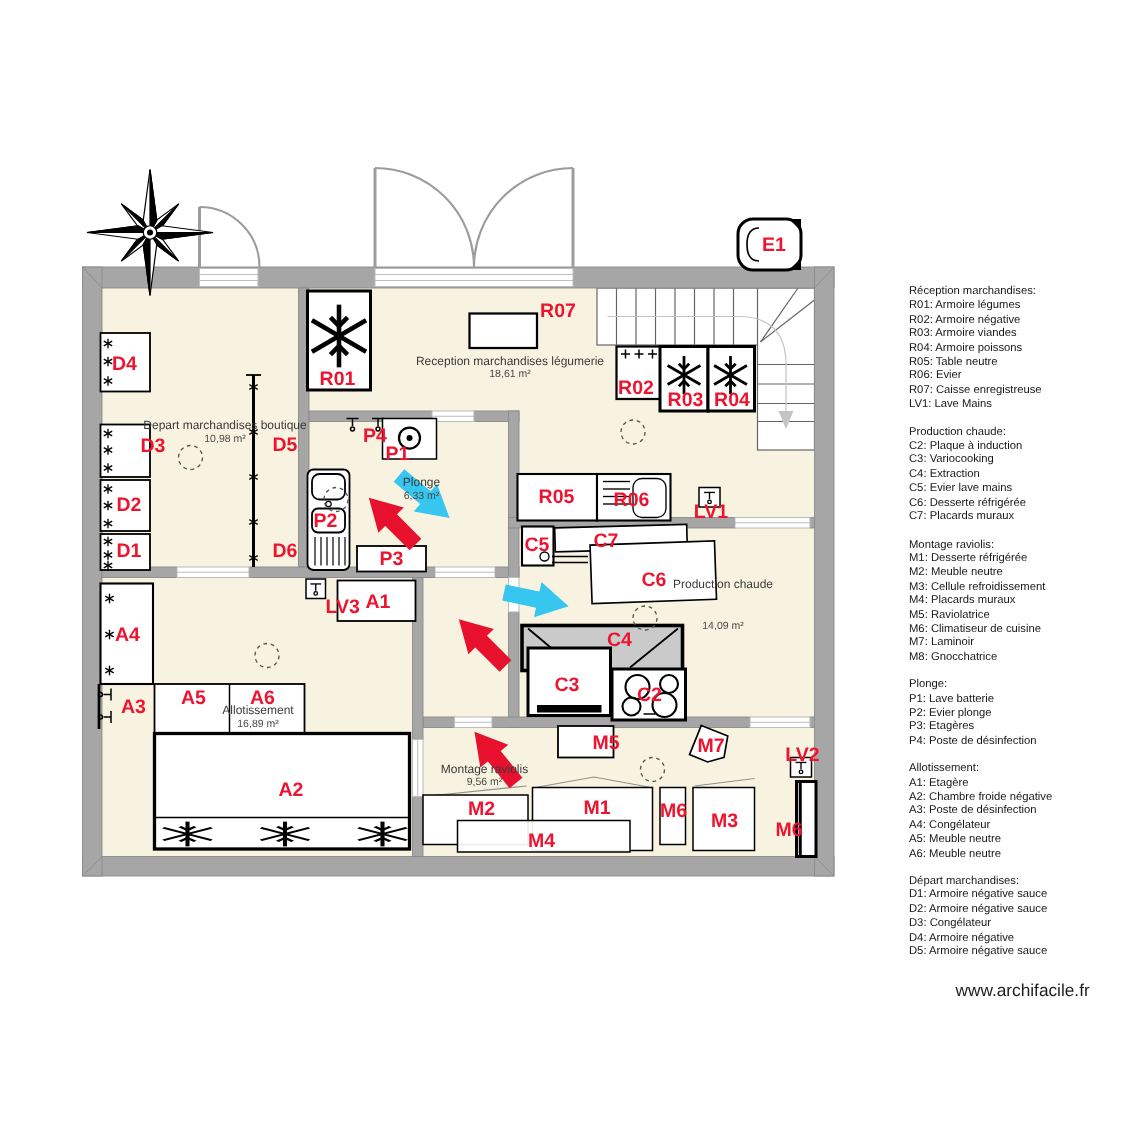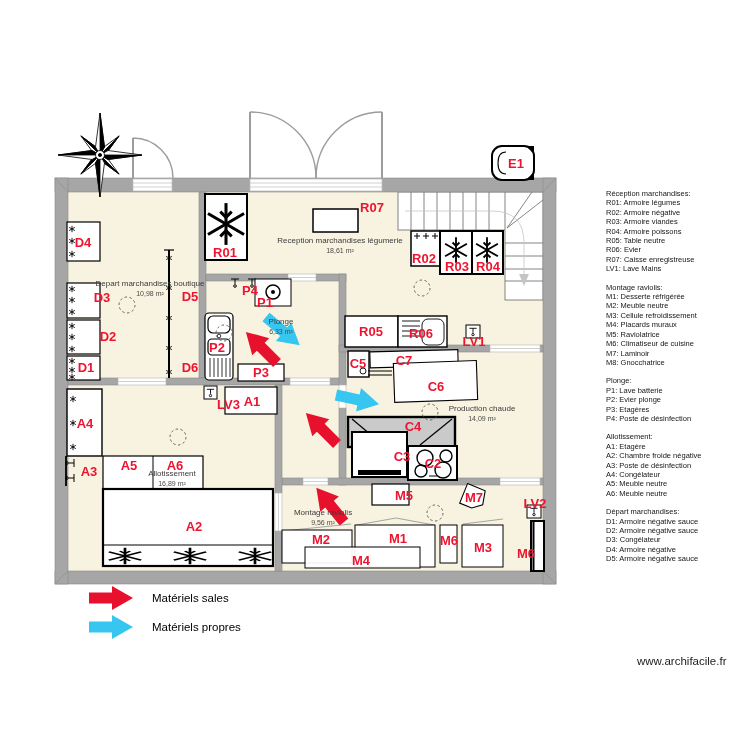--- a/index.html
+++ b/index.html
@@ -319,52 +319,52 @@
   </g>
 </svg>
 
 <div id="rooms-layer">
       <span class="room-name" style="left: 150px; top: 284px;">Depart marchandises boutique</span>
       <span class="room-area" style="left: 150px; top: 293px;">10,98 m²</span>
       <span class="room-name" style="left: 340px; top: 241px;">Reception marchandises légumerie</span>
       <span class="room-area" style="left: 340px; top: 250px;">18,61 m²</span>
       <span class="room-name" style="left: 281px; top: 322px;">Plonge</span>
       <span class="room-area" style="left: 281px; top: 331px;">6,33 m²</span>
-      <span class="room-name" style="left: 482px; top: 409px;">Production chaude</span>
+      <span class="room-name" style="left: 482px; top: 390px;">Production chaude</span>
       <span class="room-area" style="left: 482px; top: 418px;">14,09 m²</span>
       <span class="room-name" style="left: 172px; top: 474px;">Allotissement</span>
       <span class="room-area" style="left: 172px; top: 483px;">16,89 m²</span>
       <span class="room-name" style="left: 323px; top: 513px;">Montage raviolis</span>
       <span class="room-area" style="left: 323px; top: 522px;">9,56 m²</span>
     </div>
 <div id="labels-layer">
       <span class="eq-label" style="left: 516px; top: 163px;">E1</span>
       <span class="eq-label" style="left: 83px; top: 242px;">D4</span>
       <span class="eq-label" style="left: 88px; top: 297px; padding-left: 28px;">D3</span>
-      <span class="eq-label" style="left: 86px; top: 336px; margin-left: 22px;">D2</span>
+      <span class="eq-label" style="left: 86px; top: 336px;">D2</span>
       <span class="eq-label" style="left: 86px; top: 367px;">D1</span>
       <span class="eq-label" style="left: 190px; top: 296px;">D5</span>
       <span class="eq-label" style="left: 190px; top: 367px;">D6</span>
       <span class="eq-label" style="left: 225px; top: 252px;">R01</span>
       <span class="eq-label" style="left: 336px; top: 207px; margin-left: 36px;">R07</span>
       <span class="eq-label" style="left: 424px; top: 258px;">R02</span>
       <span class="eq-label" style="left: 457px; top: 266px;">R03</span>
       <span class="eq-label" style="left: 488px; top: 266px;">R04</span>
       <span class="eq-label" style="left: 371px; top: 331px;">R05</span>
       <span class="eq-label" style="left: 421px; top: 333px;">R06</span>
       <span class="eq-label" style="left: 474px; top: 341px;">LV1</span>
       <span class="eq-label" style="left: 250px; top: 290px;">P4</span>
       <span class="eq-label" style="left: 265px; top: 302px;">P1</span>
       <span class="eq-label" style="left: 217px; top: 347px;">P2</span>
       <span class="eq-label" style="left: 261px; top: 372px;">P3</span>
       <span class="eq-label" style="left: 358px; top: 363px;">C5</span>
       <span class="eq-label" style="left: 404px; top: 360px;">C7</span>
       <span class="eq-label" style="left: 436px; top: 386px;">C6</span>
       <span class="eq-label" style="left: 413px; top: 426px;">C4</span>
-      <span class="eq-label" style="left: 378px; top: 456px; padding-left: 48px;">C3</span>
+      <span class="eq-label" style="left: 378px; top: 456px;">C3</span>
       <span class="eq-label" style="left: 433px; top: 463px;">C2</span>
       <span class="eq-label" style="left: 208px; top: 404px; padding-left: 41px;">LV3</span>
       <span class="eq-label" style="left: 252px; top: 401px;">A1</span>
       <span class="eq-label" style="left: 85px; top: 423px;">A4</span>
       <span class="eq-label" style="left: 89px; top: 471px;">A3</span>
       <span class="eq-label" style="left: 129px; top: 465px;">A5</span>
       <span class="eq-label" style="left: 175px; top: 465px;">A6</span>
       <span class="eq-label" style="left: 194px; top: 526px;">A2</span>
       <span class="eq-label" style="left: 391px; top: 495px; padding-left: 26px;">M5</span>
       <span class="eq-label" style="left: 474px; top: 497px;">M7</span>
@@ -383,20 +383,29 @@
         <div class="legend-item">R01: Armoire légumes</div>
         <div class="legend-item">R02: Armoire négative</div>
         <div class="legend-item">R03: Armoire viandes</div>
         <div class="legend-item">R04: Armoire poissons</div>
         <div class="legend-item">R05: Table neutre</div>
         <div class="legend-item">R06: Evier</div>
         <div class="legend-item">R07: Caisse enregistreuse</div>
         <div class="legend-item">LV1: Lave Mains</div>
       </div>
       <div class="legend-section">
+        <div class="legend-title">Production chaude:</div>
+        <div class="legend-item">C2: Plaque à induction</div>
+        <div class="legend-item">C3: Variocooking</div>
+        <div class="legend-item">C4: Extraction</div>
+        <div class="legend-item">C5: Evier lave mains</div>
+        <div class="legend-item">C6: Desserte réfrigérée</div>
+        <div class="legend-item">C7: Placards muraux</div>
+      </div>
+      <div class="legend-section">
         <div class="legend-title">Montage raviolis:</div>
         <div class="legend-item">M1: Desserte réfrigérée</div>
         <div class="legend-item">M2: Meuble neutre</div>
         <div class="legend-item">M3: Cellule refroidissement</div>
         <div class="legend-item">M4: Placards muraux</div>
         <div class="legend-item">M5: Raviolatrice</div>
         <div class="legend-item">M6: Climatiseur de cuisine</div>
         <div class="legend-item">M7: Laminoir</div>
         <div class="legend-item">M8: Gnocchatrice</div>
       </div>
@@ -419,30 +428,16 @@
       <div class="legend-section">
         <div class="legend-title">Départ marchandises:</div>
         <div class="legend-item">D1: Armoire négative sauce</div>
         <div class="legend-item">D2: Armoire négative sauce</div>
         <div class="legend-item">D3: Congélateur</div>
         <div class="legend-item">D4: Armoire négative</div>
         <div class="legend-item">D5: Armoire négative sauce</div>
       </div>
     </div>
 
-<div id="flow-legend">
-  <div class="flow-row">
-    <svg width="48" height="26" viewBox="-1 -13 48 26">
-      <polygon points="0,-5.5 23,-5.5 23,-12 44,0 23,12 23,5.5 0,5.5" fill="#e8112d"></polygon>
-    </svg>
-    <span class="flow-label">Matériels sales</span>
-  </div>
-  <div class="flow-row">
-    <svg width="48" height="26" viewBox="-1 -13 48 26">
-      <polygon points="0,-5.5 23,-5.5 23,-12 44,0 23,12 23,5.5 0,5.5" fill="#36c6ef"></polygon>
-    </svg>
-    <span class="flow-label">Matériels propres</span>
-  </div>
+
+<div id="watermark">www.archifacile.fr</div>
+
 </div>
 
-<div id="watermark">www.archifacile.fr</div>
-
-</div>
-
 </body></html>

